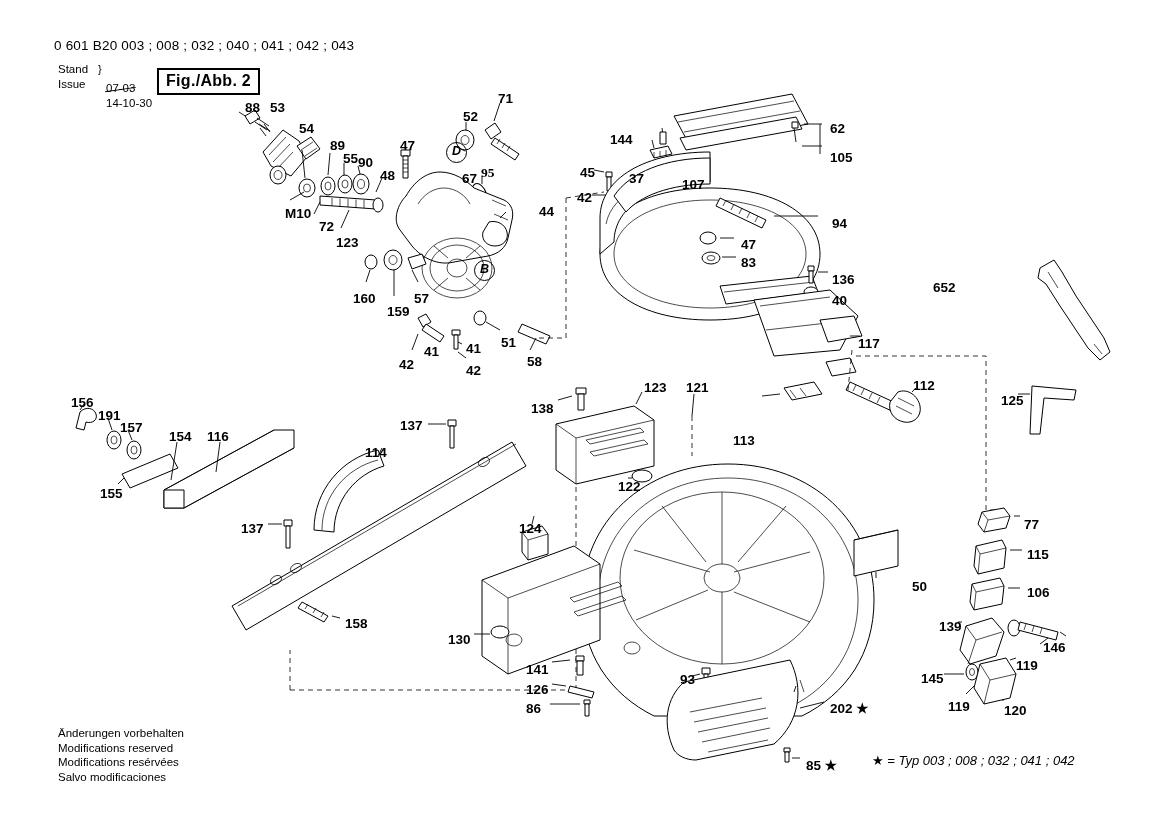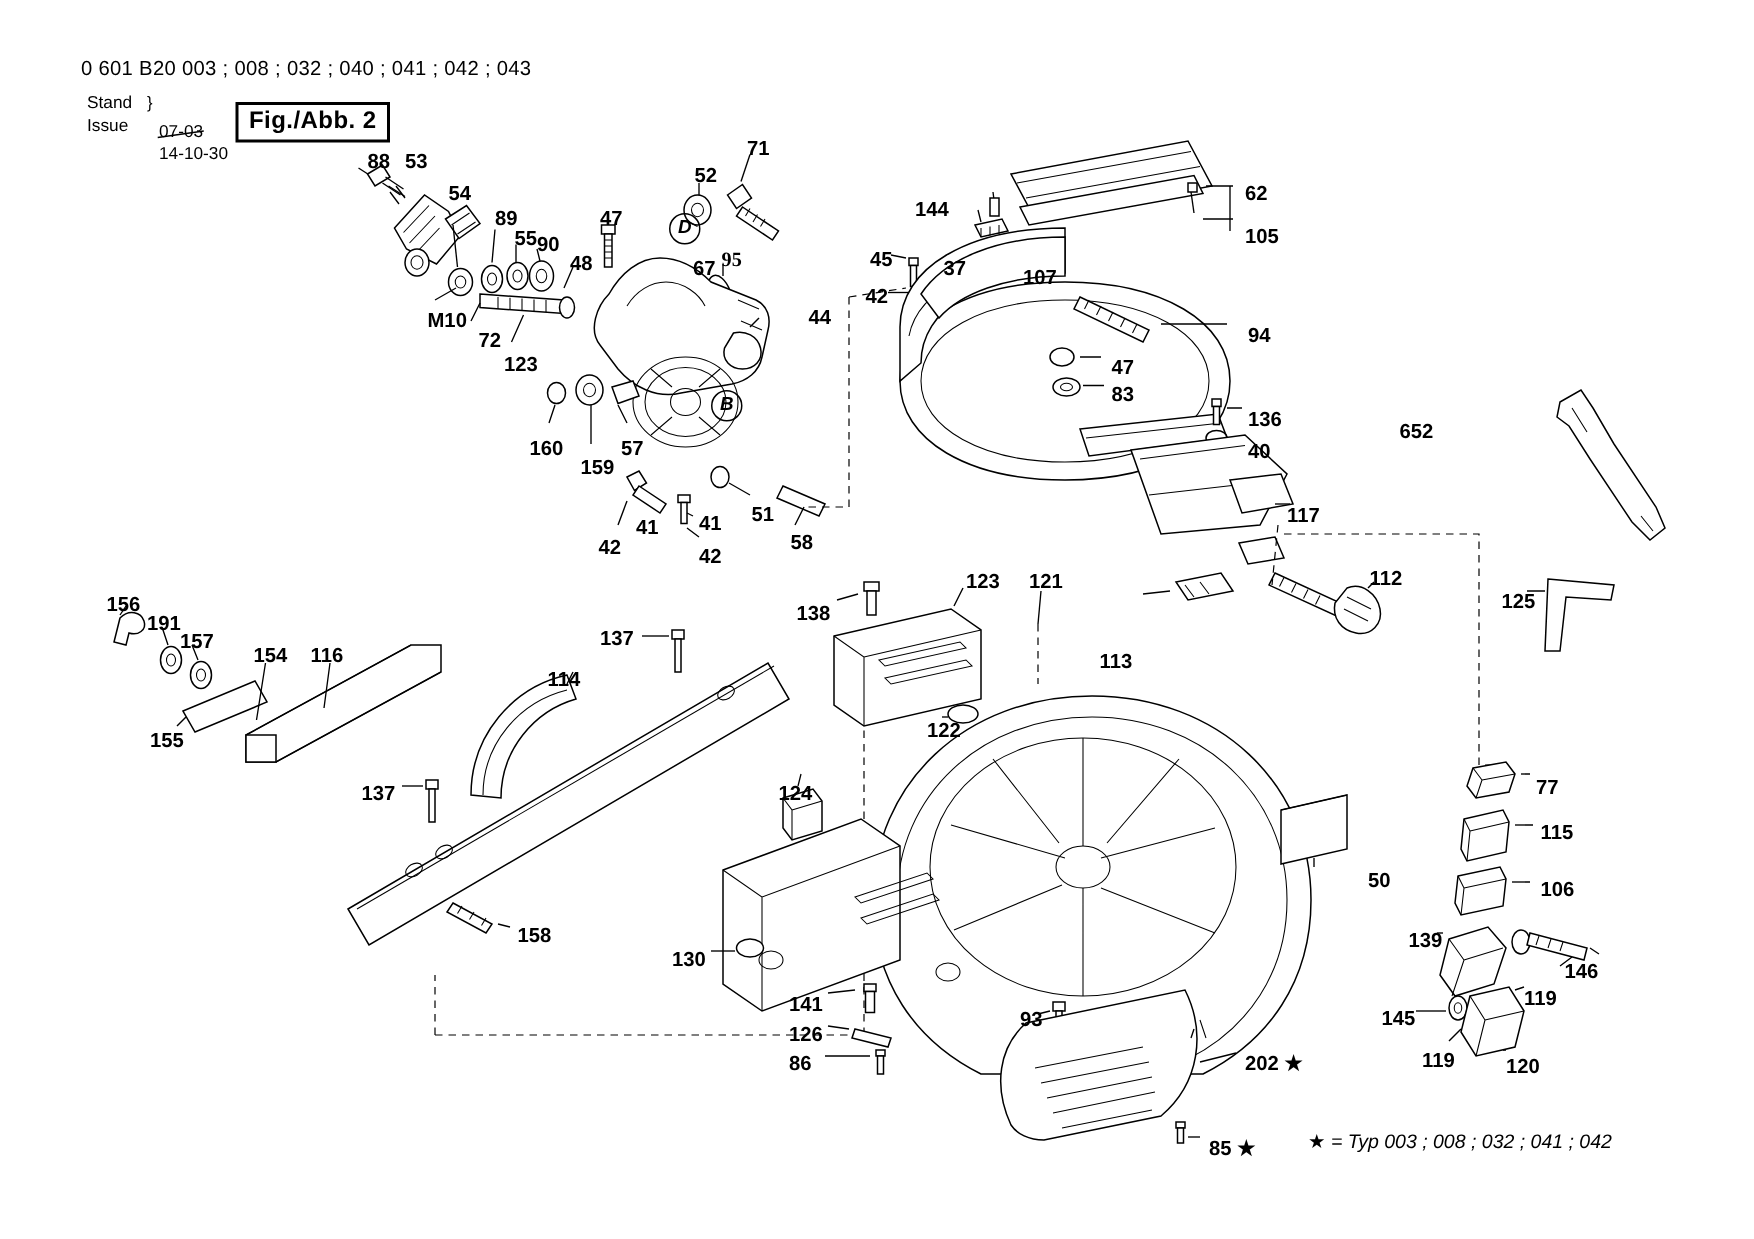--- a/index.html
+++ b/index.html
@@ -492,19 +492,25 @@
       <div class="lbl" style="left: 1002px; top: 659px;">119</div>
       <div class="lbl" style="left: 907px; top: 672px;">145</div>
       <div class="lbl" style="left: 934px; top: 700px;">119</div>
       <div class="lbl" style="left: 990px; top: 704px;">120</div>
       <div class="lbl" style="left: 816px; top: 702px;">202 ★</div>
       <div class="lbl" style="left: 792px; top: 759px;">85 ★</div>
       <div class="circ" style="left: 432px; top: 142px;">D</div>
       <div class="circ" style="left: 460px; top: 260px;">B</div>
     </div>
 
+  <div class="footer-notes">
+    <div>Änderungen vorbehalten</div>
+    <div>Modifications reserved</div>
+    <div>Modifications resérvées</div>
+    <div>Salvo modificaciones</div>
+  </div>
 
   <div class="footer-legend">
     <span class="star">★</span>
     <span>= Typ 003 ; 008 ; 032 ; 041 ; 042</span>
   </div>
 
 </div>
 
 </body></html>

